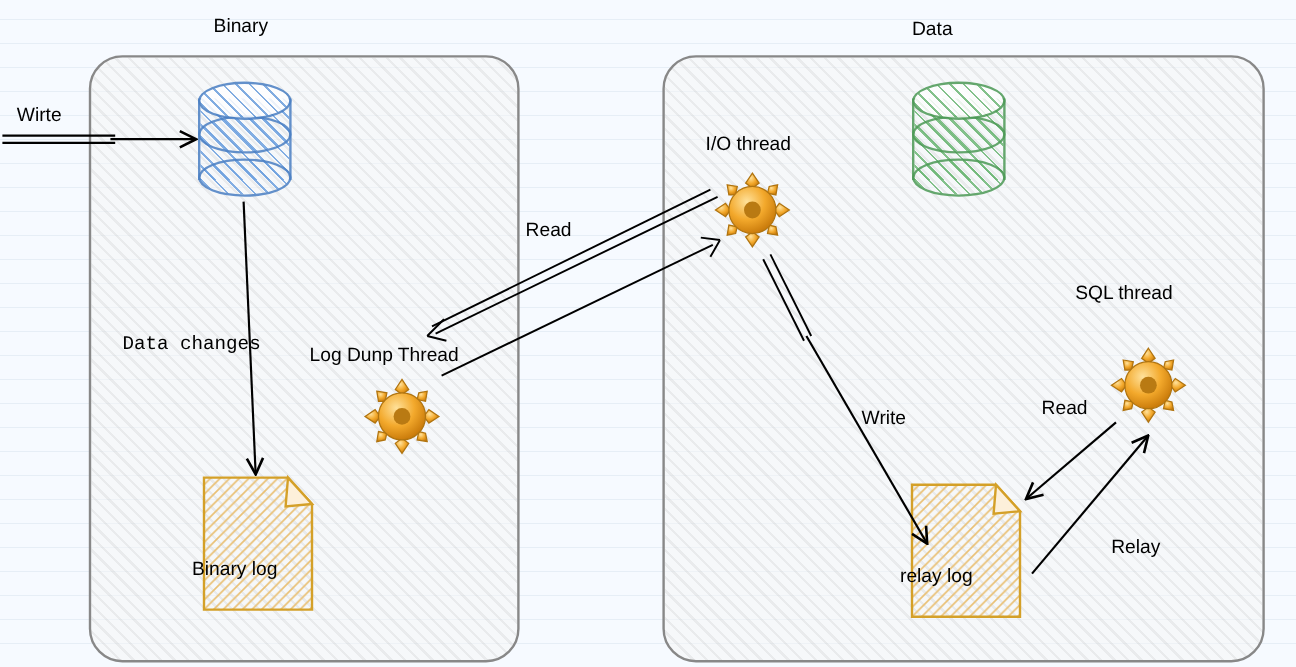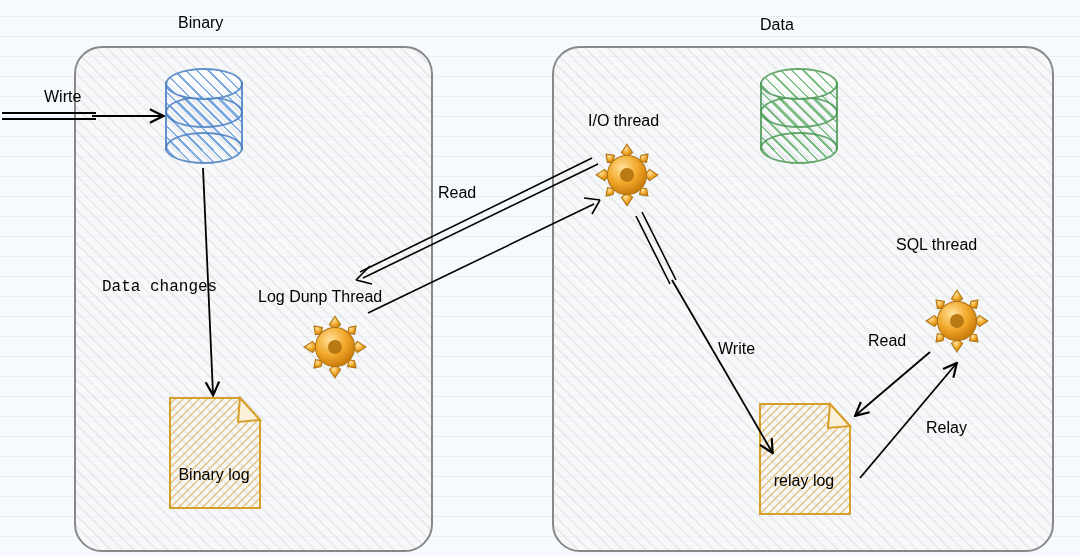--- a/index.html
+++ b/index.html
@@ -72,21 +72,21 @@
   
   .file {
     position: absolute;
     width: 108px;
     height: 126px;
   }
   .file svg { width: 100%; height: 100%; display: block; }
   .file .caption {
     position: absolute;
     left: 0; right: 0; top: 60%;
-    text-align: center;
+    text-align: left;
   }
 
   
   .gear {
     position: absolute;
     width: 70px;
     height: 70px;
   }
   .gear svg { width: 100%; height: 100%; display: block; }
 </style>
@@ -208,21 +208,21 @@
 
   <g>
     <line x1="930" y1="352" x2="856" y2="415" stroke="#000" stroke-width="1.8" marker-end="url(#arrow)"></line>
   </g>
 
   <g>
     <line x1="860" y1="478" x2="956" y2="364" stroke="#000" stroke-width="1.8" marker-end="url(#arrow)"></line>
   </g>
 </svg>
 
-<div class="label" style="left:44px; top:88px;">Wirte</div>
+<div class="label" style="left:14px; top:88px;">Wirte</div>
 <div class="label" style="left:102px; top:278px;font-family:Liberation Mono, monospace;">Data changes</div>
 <div class="label" style="left:258px; top:288px;">Log Dunp Thread</div>
 <div class="label" style="left:438px; top:184px;">Read</div>
 <div class="label" style="left:588px; top:112px;">I/O thread</div>
 <div class="label" style="left:718px; top:330px;margin-top:10px;">Write</div>
 <div class="label" style="left:896px; top:236px;">SQL thread</div>
 <div class="label" style="left:868px; top:332px;">Read</div>
-<div class="label" style="left:926px; top:419px;text-align:right;">Relay</div>
+<div class="label" style="left:926px; top:448px;text-align:right;">Relay</div>
 
 </body></html>

